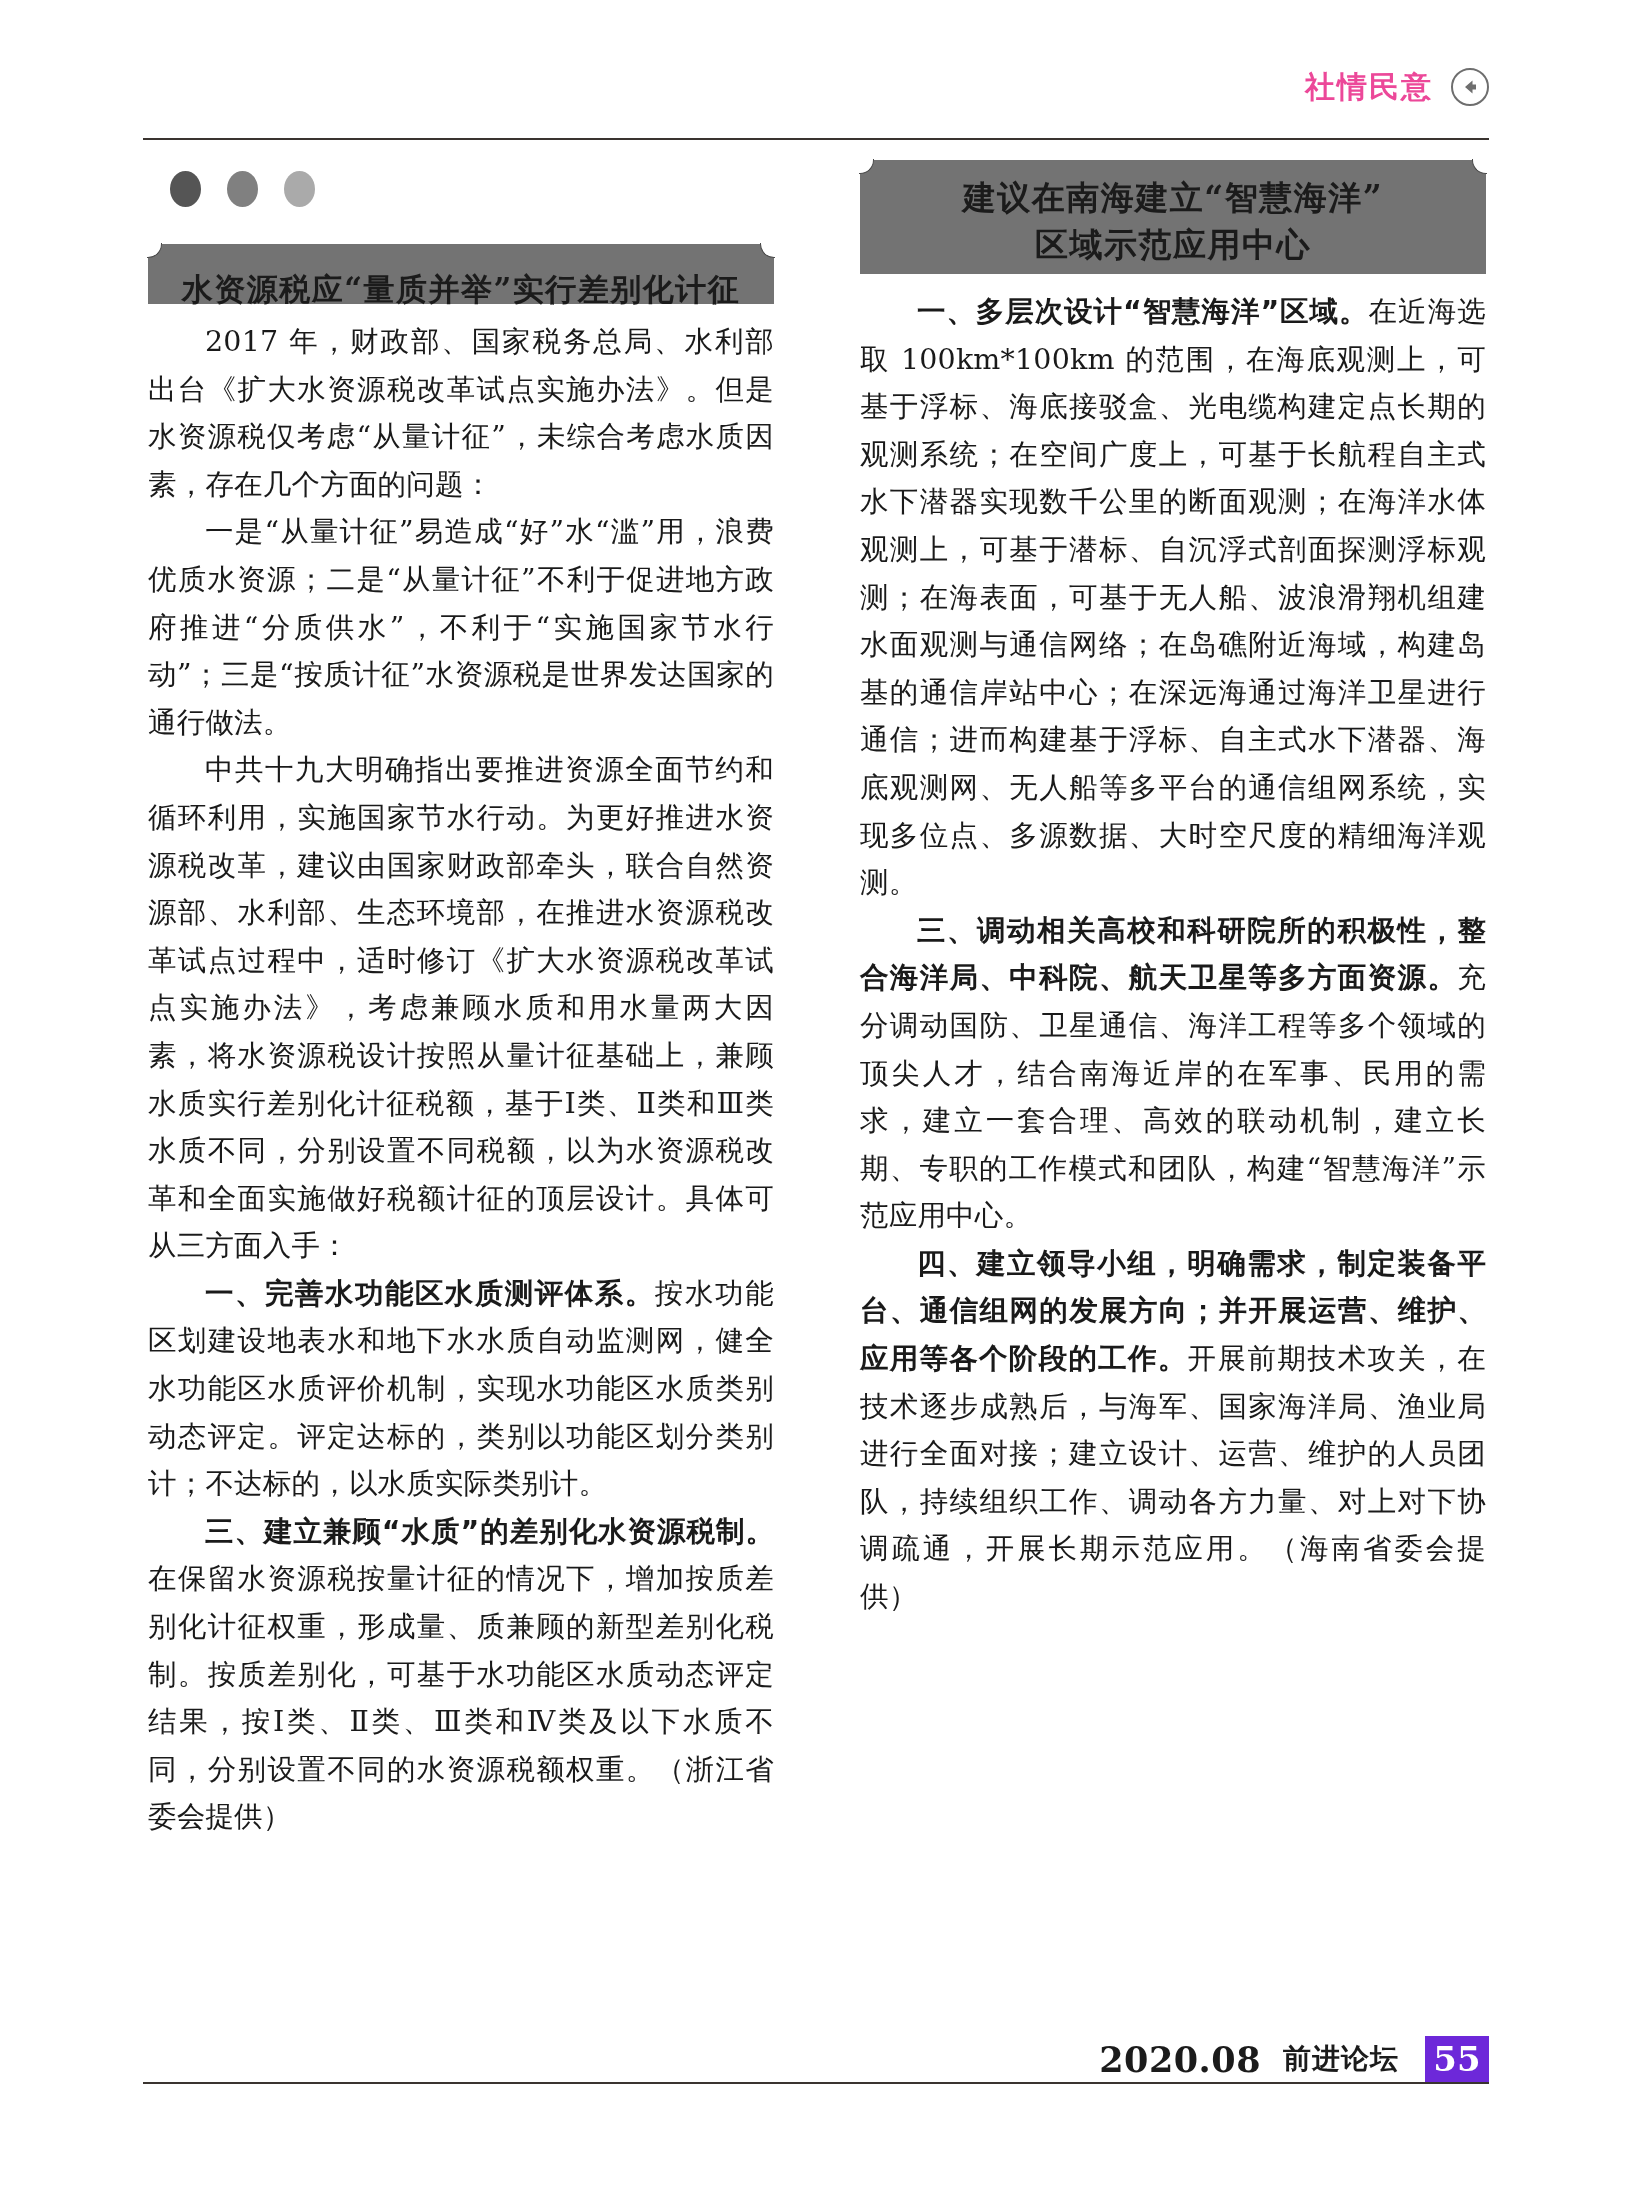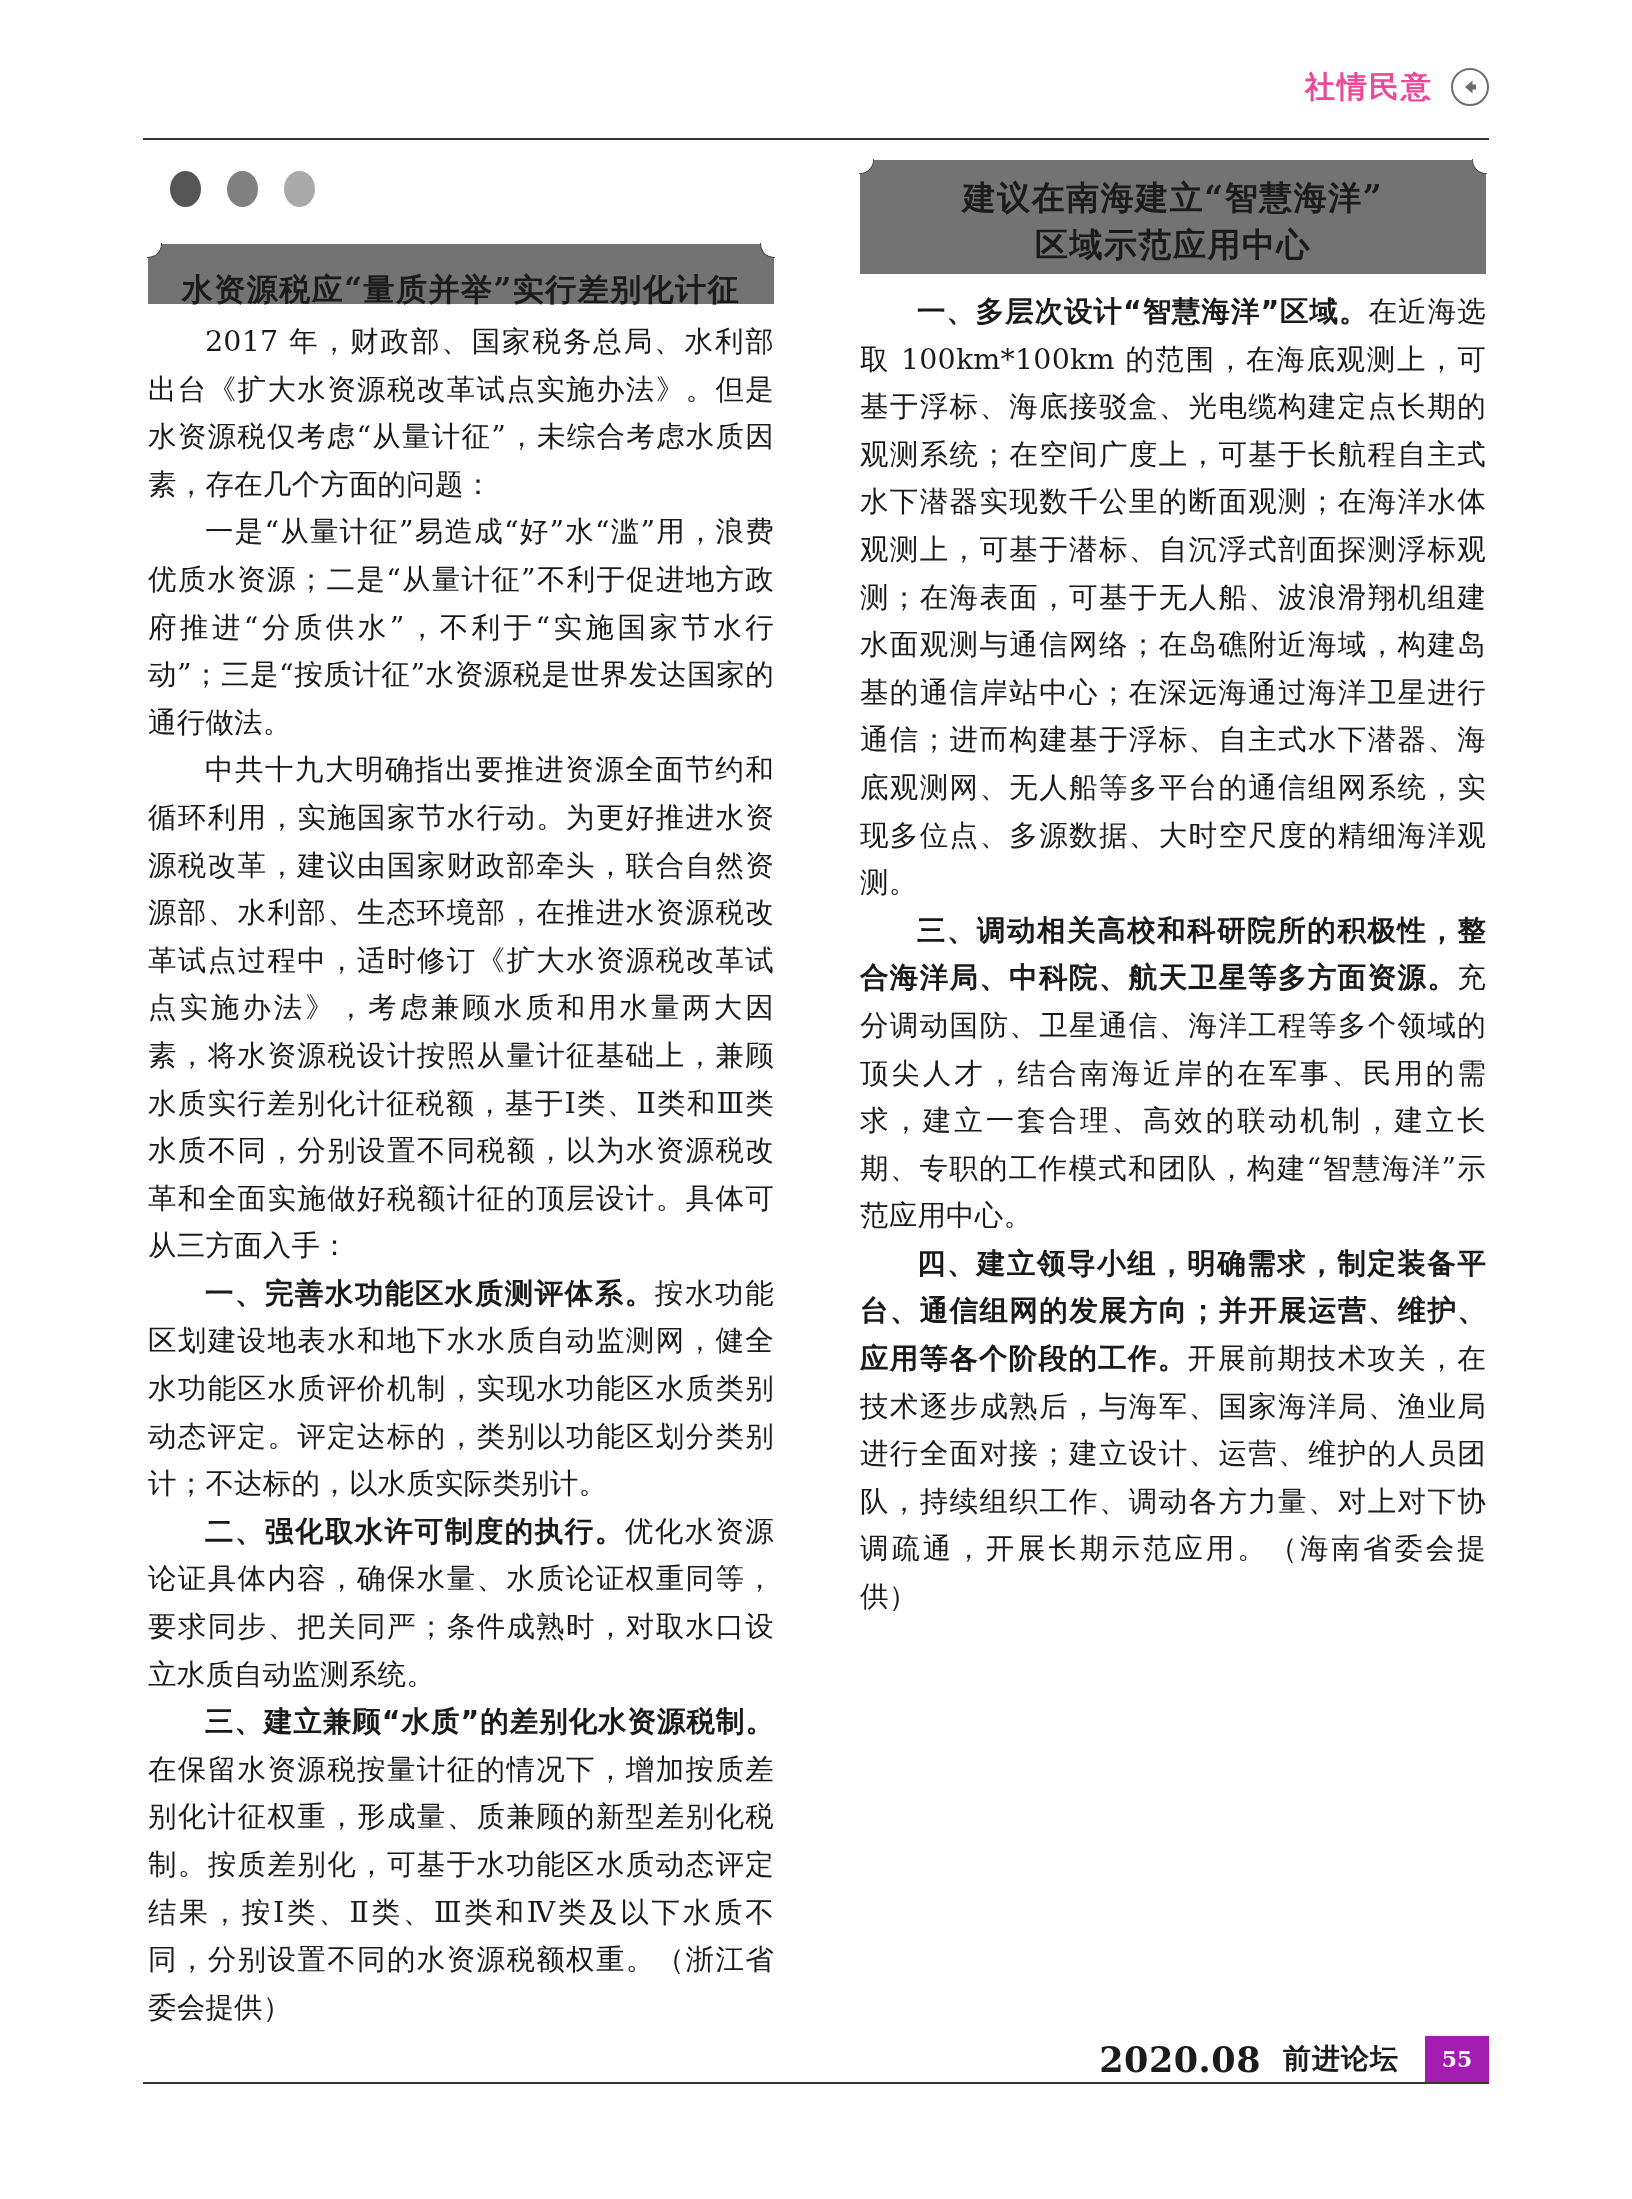--- a/index.html
+++ b/index.html
@@ -185,25 +185,25 @@
   }
   .footer-mag {
     font-family: "DejaVu Sans", "Liberation Sans", sans-serif;
     font-weight: 700;
     font-size: 28px;
     color: #1b1b1b;
     letter-spacing: 1px;
     text-align: center;
   }
   .footer-page {
-    background: #a21caf;
+    background: #6d28d9;
     color: #ffffff;
     font-family: "DejaVu Serif", "Liberation Serif", serif;
     font-weight: 700;
-    font-size: 22px;
+    font-size: 34px;
     width: 64px;
     height: 46px;
     display: flex;
     align-items: center;
     justify-content: center;
     margin-left: 4px;
   }
 </style>
 </head>
 <body>
@@ -233,21 +233,20 @@
     <div class="plate plate-left">
       <div class="plate-line">水资源税应“量质并举”实行差别化计征</div>
     </div>
 
     <div class="body-text">
       <p class="para">2017 年，财政部、国家税务总局、水利部出台《扩大水资源税改革试点实施办法》。但是水资源税仅考虑“从量计征”，未综合考虑水质因素，存在几个方面的问题：</p>
       <p class="para">一是“从量计征”易造成“好”水“滥”用，浪费优质水资源；二是“从量计征”不利于促进地方政府推进“分质供水”，不利于“实施国家节水行动”；三是“按质计征”水资源税是世界发达国家的通行做法。</p>
       <p class="para">中共十九大明确指出要推进资源全面节约和循环利用，实施国家节水行动。为更好推进水资源税改革，建议由国家财政部牵头，联合自然资源部、水利部、生态环境部，在推进水资源税改革试点过程中，适时修订《扩大水资源税改革试点实施办法》，考虑兼顾水质和用水量两大因素，将水资源税设计按照从量计征基础上，兼顾水质实行差别化计征税额，基于Ⅰ类、Ⅱ类和Ⅲ类水质不同，分别设置不同税额，以为水资源税改革和全面实施做好税额计征的顶层设计。具体可从三方面入手：</p>
 
       <p class="para"><span class="bold">一、完善水功能区水质测评体系。</span><span>按水功能区划建设地表水和地下水水质自动监测网，健全水功能区水质评价机制，实现水功能区水质类别动态评定。评定达标的，类别以功能区划分类别计；不达标的，以水质实际类别计。</span></p>
-      <p class="para"><span class="bold">二、强化取水许可制度的执行。</span><span>优化水资源论证具体内容，确保水量、水质论证权重同等，要求同步、把关同严；条件成熟时，对取水口设立水质自动监测系统。</span></p>
       <p class="para"><span class="bold">三、建立兼顾“水质”的差别化水资源税制。</span><span>在保留水资源税按量计征的情况下，增加按质差别化计征权重，形成量、质兼顾的新型差别化税制。按质差别化，可基于水功能区水质动态评定结果，按Ⅰ类、Ⅱ类、Ⅲ类和Ⅳ类及以下水质不同，分别设置不同的水资源税额权重。（浙江省委会提供）</span></p>
     </div>
   </div>
 
   <div class="col col-right">
 
     <div class="plate plate-right">
       <div class="plate-line">建议在南海建立“智慧海洋”</div>
       <div class="plate-line">区域示范应用中心</div>
     </div>

